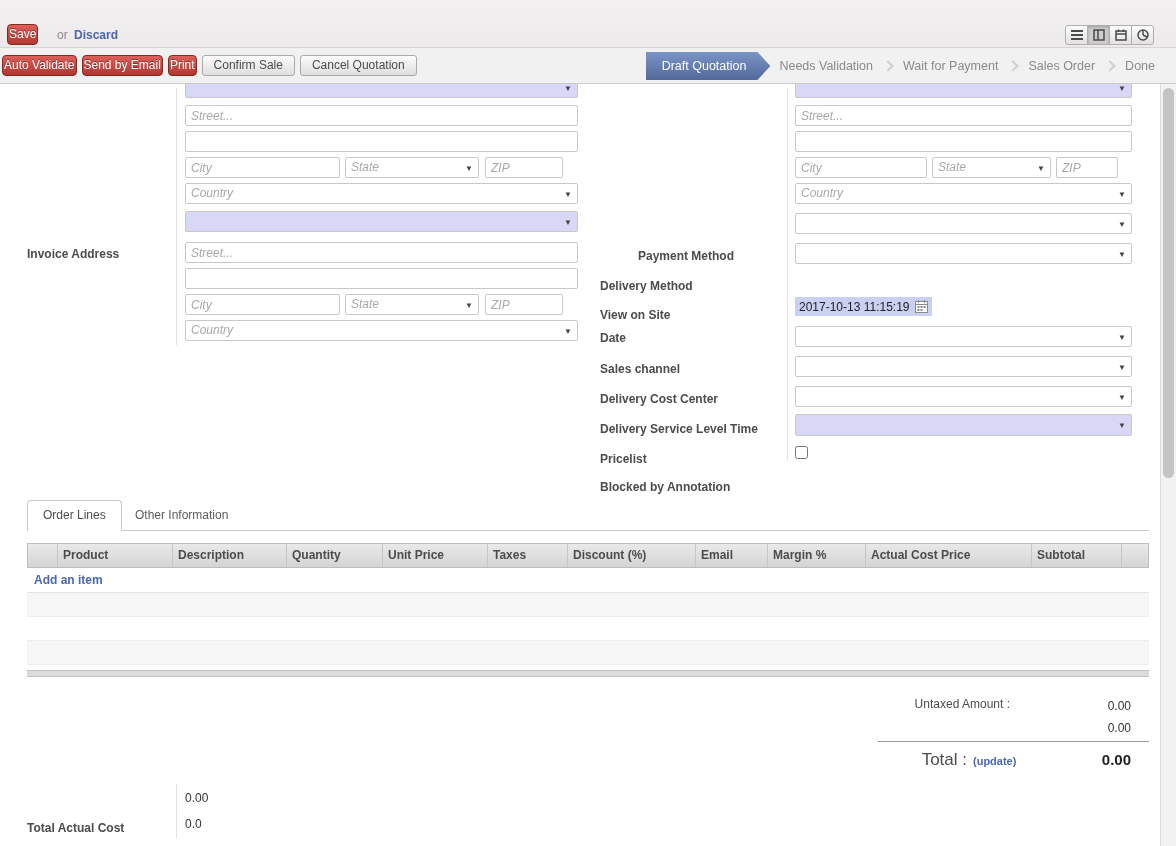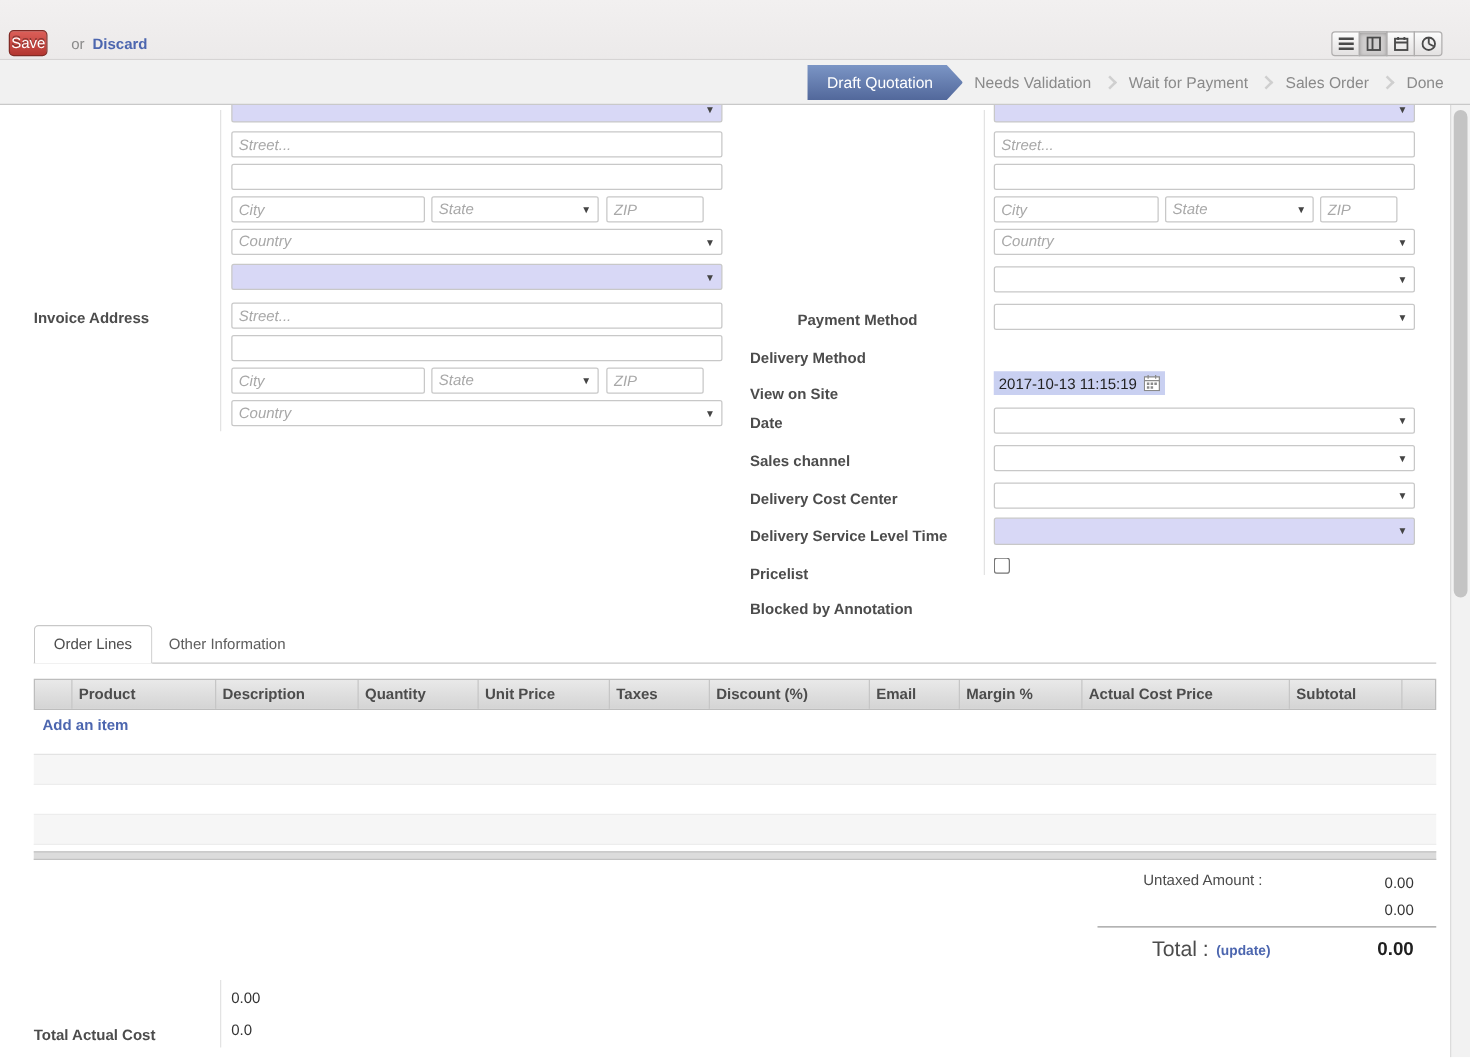--- a/index.html
+++ b/index.html
@@ -62,21 +62,21 @@
   .tab-inactive { position:absolute; left:108px; top:8px; color:#5c5c5c; cursor:pointer; }
 
   
   .olist { position:absolute; left:27px; top:543px; width:1122px; }
   .ohead { display:flex; height:25px; background:linear-gradient(#e9e9e9,#d4d4d4);
            border:1px solid #bdbdbd; }
   .oc { height:23px; line-height:23px; font-weight:bold; color:#4c4c4c; font-size:12px;
         padding:0 0 0 5px; border-right:1px solid #c6c6c6; overflow:hidden; white-space:nowrap; cursor:pointer; }
   .oc:last-child { border-right:none; }
   .orow { height:24px; border-bottom:1px solid #ededed; }
-  .addrow { height:36px; line-height:25px; padding-left:7px; border-bottom:1px solid #e3e3e3; }
+  .addrow { height:25px; line-height:25px; padding-left:7px; border-bottom:1px solid #e3e3e3; }
   .stripe { background:#f6f6f6; }
   .band { height:7px; background:#dcdcdc; border-top:1px solid #c2c2c2; border-bottom:1px solid #c2c2c2; margin-top:5px; }
 
   
   .tot-label { position:absolute; text-align:right; color:#4c4c4c; font-size:12px; }
   .tot-value { position:absolute; text-align:right; color:#333; font-size:12px; }
   .tot-line { position:absolute; border-top:1px solid #9a9a9a; height:0; }
   .total-big { position:absolute; font-size:17px; color:#4c4c4c; text-align:right; }
   .total-val { position:absolute; font-size:15px; font-weight:bold; color:#1f1f1f; text-align:right; }
 
@@ -260,20 +260,27 @@
               <circle cx="6" cy="6" r="5" fill="none" stroke="#4a4a4a" stroke-width="1.5"></circle>
               <line x1="6" y1="6" x2="6" y2="1" stroke="#4a4a4a" stroke-width="1.5"></line>
               <line x1="6" y1="6" x2="10" y2="8" stroke="#4a4a4a" stroke-width="1.5"></line>
             </svg>
           </span>
         </div>
     </div>
   </div>
 
   <div class="toolbar">
+    <div class="tb-buttons">
+      <button class="btn-red">Auto Validate</button>
+      <button class="btn-red">Send by Email</button>
+      <button class="btn-red">Print</button>
+      <button class="btn-gray">Confirm Sale</button>
+      <button class="btn-gray">Cancel Quotation</button>
+    </div>
     <div class="statusbar">
       <div class="step active">Draft Quotation</div>
       <div class="step">Needs Validation</div>
       <span class="chev"></span>
       <div class="step">Wait for Payment</div>
       <span class="chev"></span>
       <div class="step">Sales Order</div>
       <span class="chev"></span>
       <div class="step">Done</div>
     </div>

